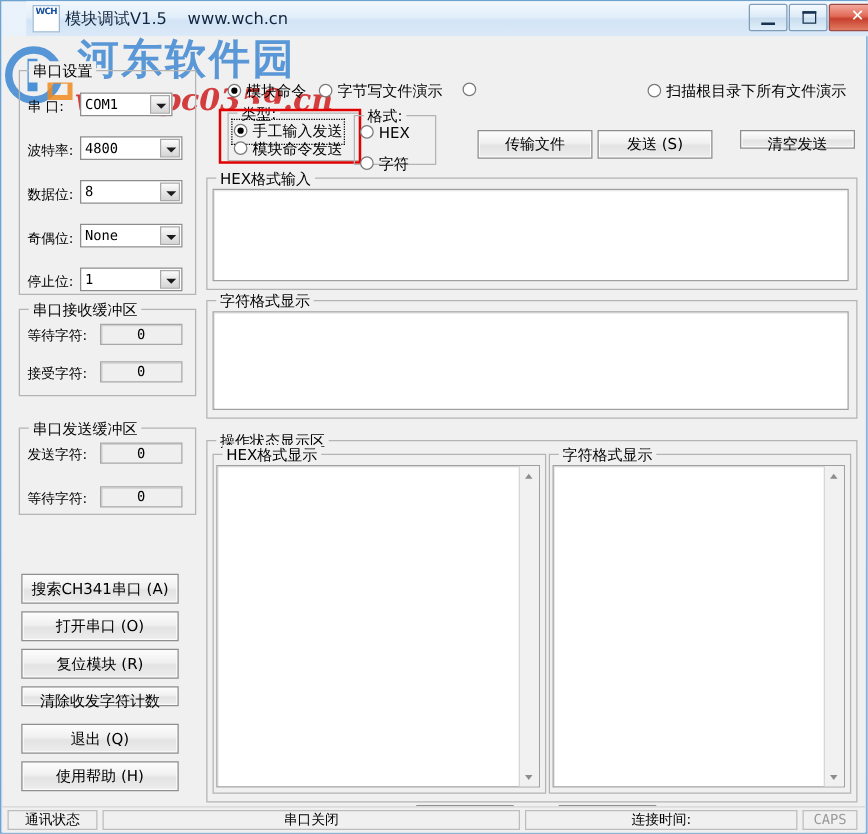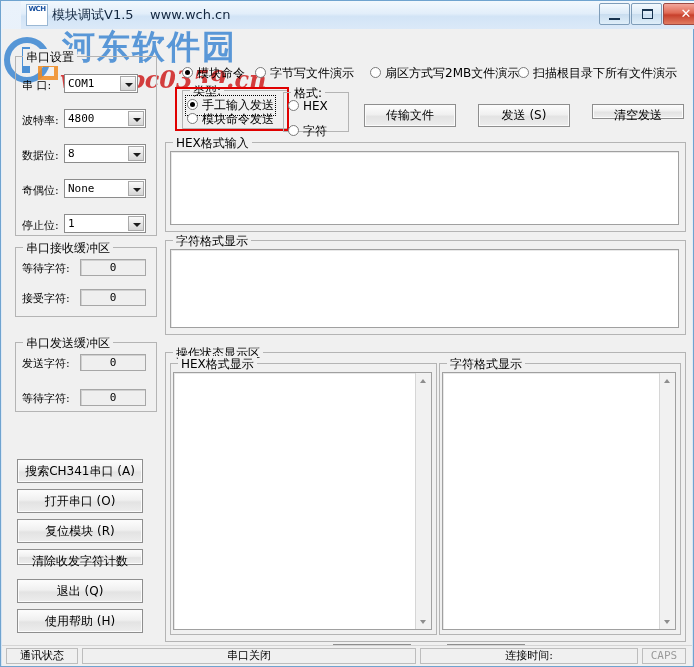--- a/index.html
+++ b/index.html
@@ -216,21 +216,21 @@
     <div class="wm wm-text">河东软件园</div>
     <div class="wm wm-url">www.pc0359.cn</div>
 
     <div class="radio on" style="left:180px;top:36px;">
       <span class="rb"></span><span>模块命令</span>
     </div>
     <div class="radio" style="left:253px;top:36px;">
       <span class="rb"></span><span>字节写文件演示</span>
     </div>
     <div class="radio" style="left:368px;top:36px;">
-      <span class="rb"></span><span>扇区方式写2MB文件演示</span>
+      <span class="rb"></span>
     </div>
     <div class="radio" style="left:516px;top:36px;">
       <span class="rb"></span><span>扫描根目录下所有文件演示</span>
     </div>
 
     <div class="gb" style="left:13px;top:27px;width:140px;height:178px;">
       <span class="gb-t">串口设置</span>
     </div>
     <div class="lbl" style="left:20px;top:49px;">串 口:</div>
     <div class="combo" style="left:62px;top:45px;width:74px;">
@@ -319,21 +319,21 @@
     <div class="gb" style="left:281px;top:63px;width:64px;height:38px;">
       <span class="gb-t">格式:</span>
     </div>
     <div class="radio" style="left:286px;top:70px;">
       <span class="rb"></span><span>HEX</span>
     </div>
     <div class="radio" style="left:286px;top:94px;">
       <span class="rb"></span><span>字符</span>
     </div>
 
-    <div class="btn" style="left:362px;top:75px;width:92px;height:23px;line-height:21px;">
+    <div class="btn" style="left:380px;top:75px;width:92px;height:23px;line-height:21px;">
       <span>传输文件</span>
     </div>
     <div class="btn" style="left:476px;top:75px;width:92px;height:23px;line-height:21px;">
       <span>发送 (S)</span>
     </div>
     <div class="btn" style="left:590px;top:75px;width:92px;height:15px;line-height:21px;">
       <span>清空发送</span>
     </div>
 
     <div class="gb" style="left:163px;top:113px;width:519px;height:88px;">

